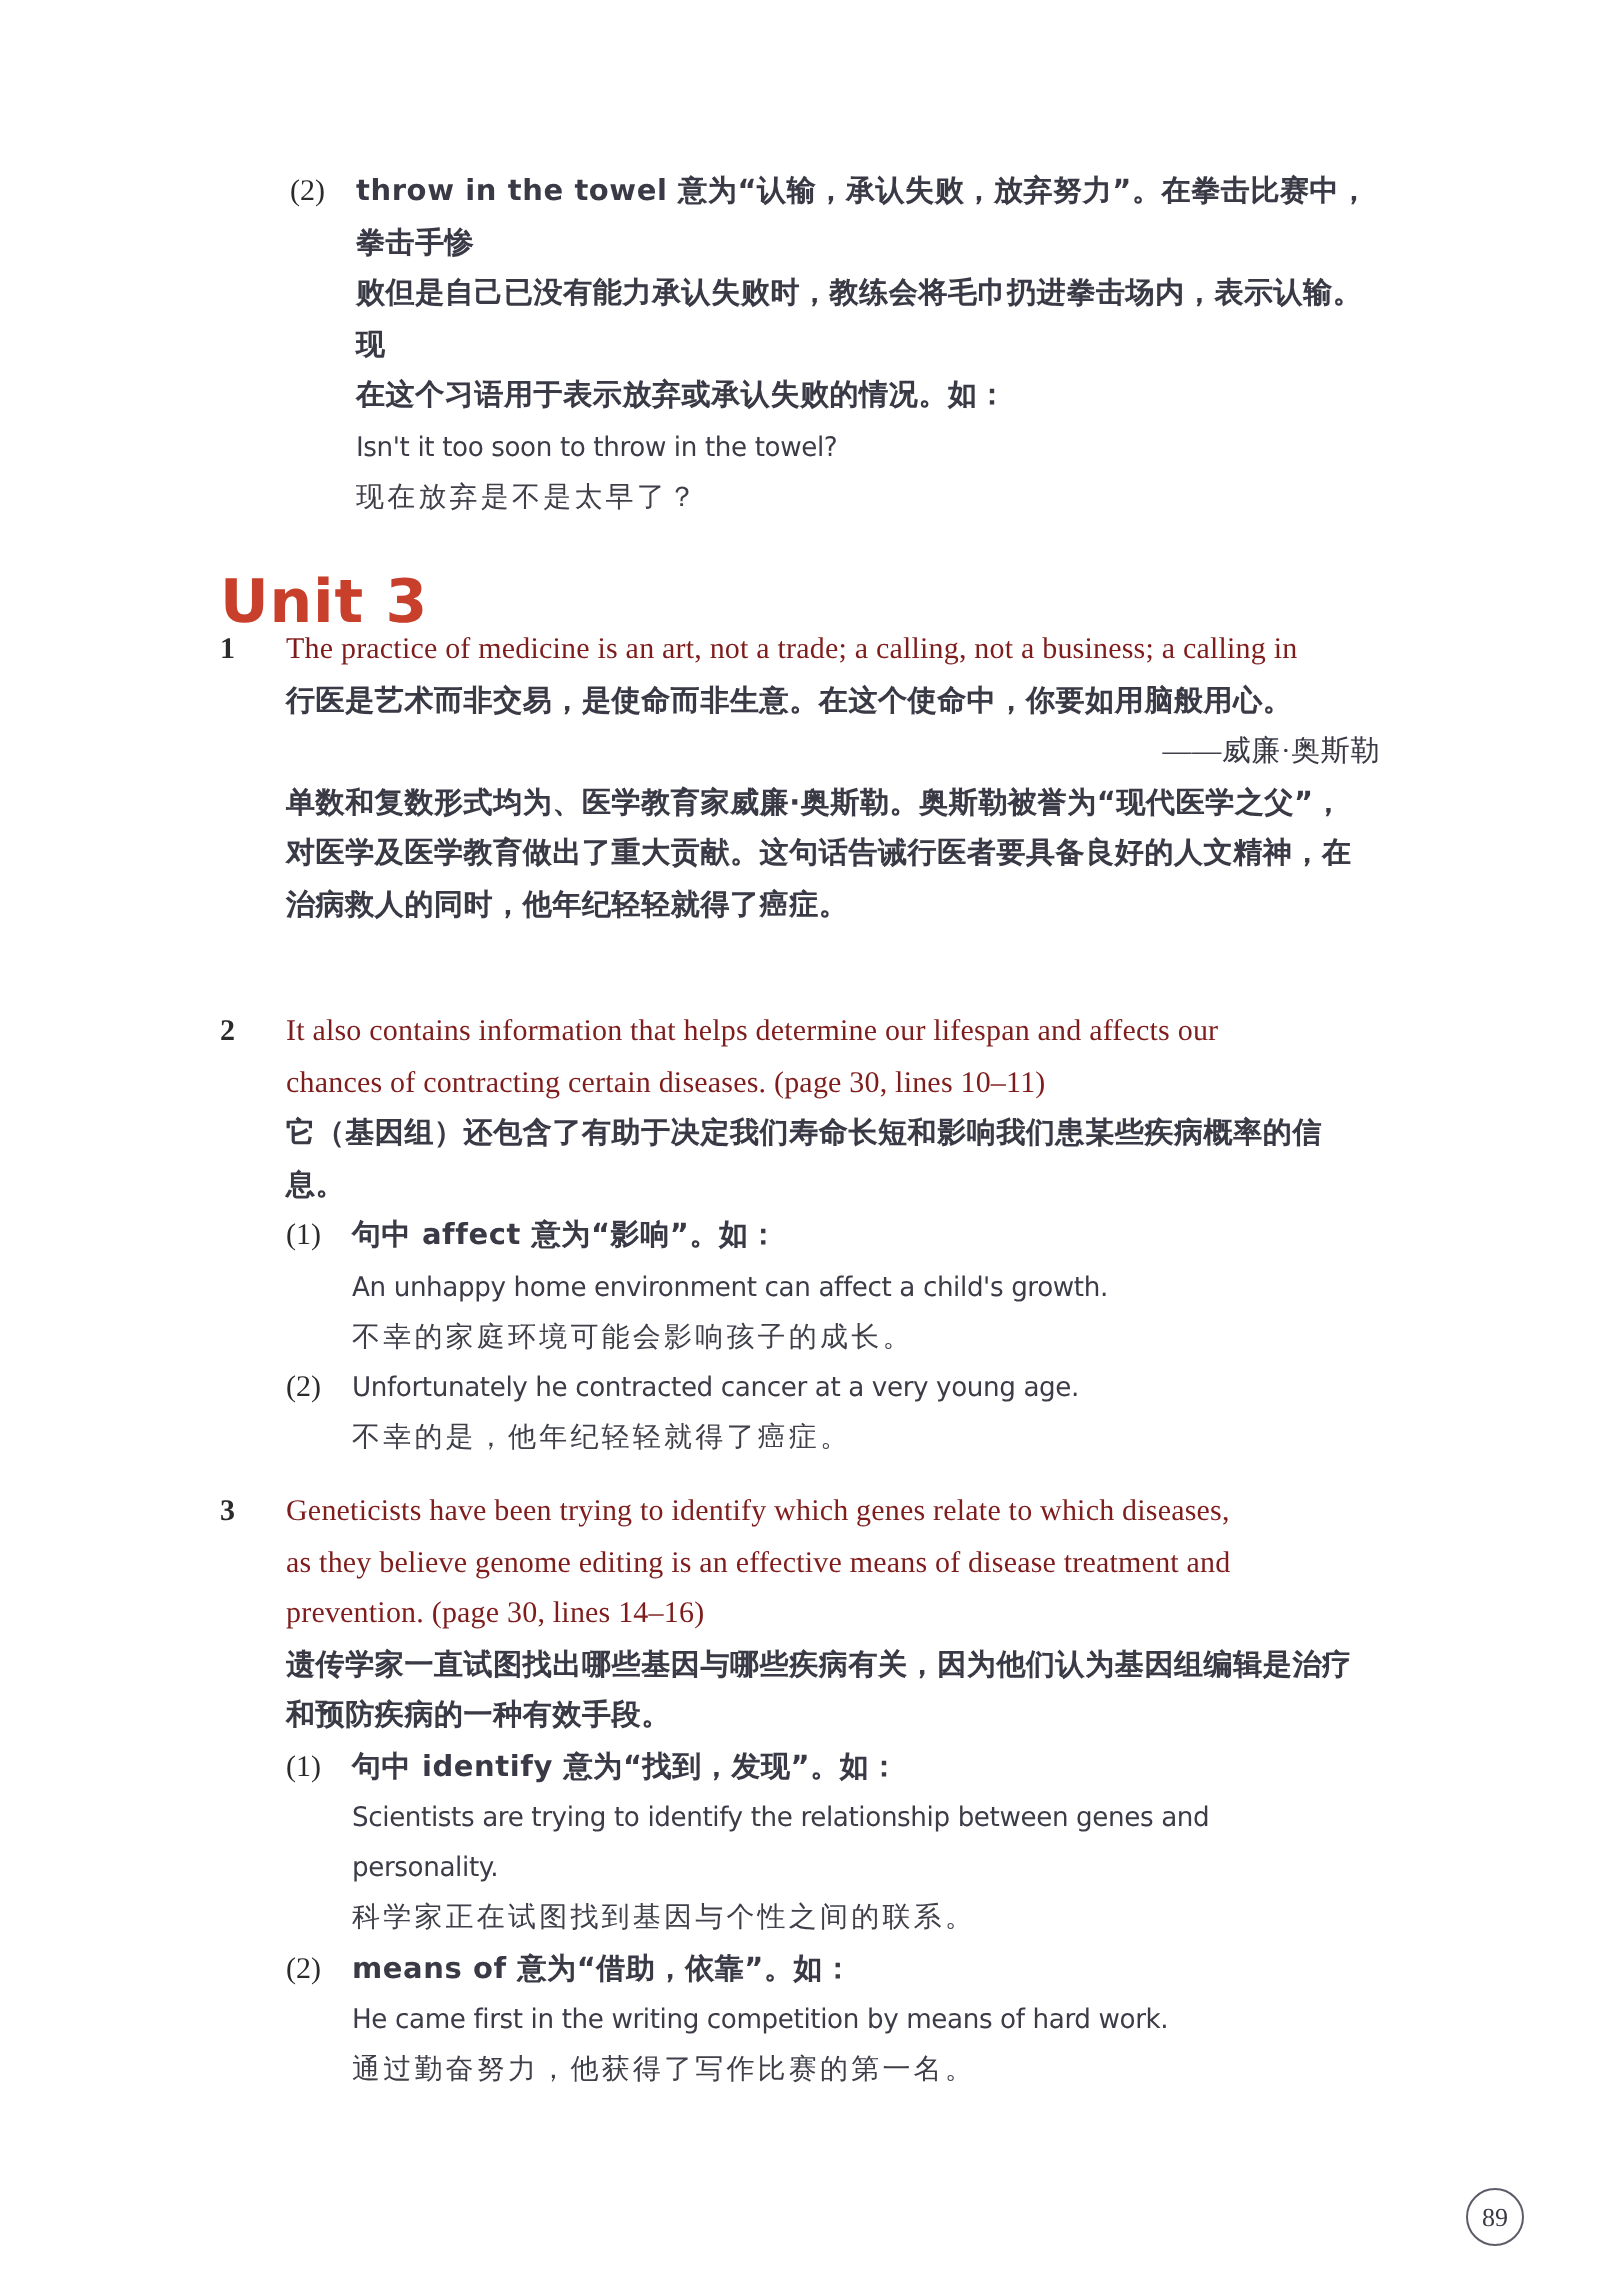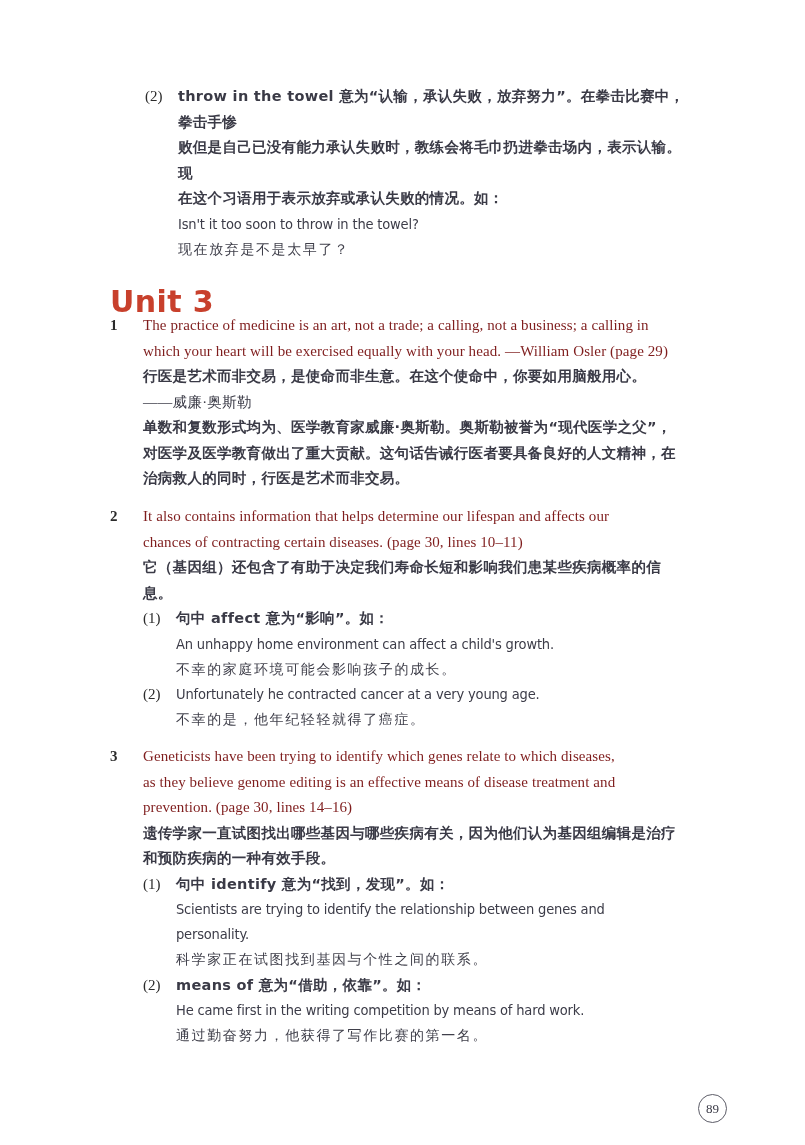--- a/index.html
+++ b/index.html
@@ -83,38 +83,39 @@
     color: #3f3f4a;
     letter-spacing: 1.6px;
   }
 
   .attrib {
     font-family: Liberation Serif, serif;
     font-size: 14.5px;
     line-height: 25.5px;
     color: #3a3a46;
     letter-spacing: 0.3px;
+    text-align: right;
   }
 
   
   .unit-heading {
     position: absolute;
     left: 110px;
     top: 261px;
     font-family: "DejaVu Sans", "Liberation Sans", sans-serif;
     font-weight: bold;
     font-size: 30px;
     line-height: 34px;
     letter-spacing: 0.4px;
   }
 
   
   .folio {
     position: absolute;
-    left: 698px;
+    left: 733px;
     top: 1094px;
     width: 29px;
     height: 29px;
     border: 1.2px solid #5d5d68;
     border-radius: 50%;
     display: flex;
     align-items: center;
     justify-content: center;
     font-family: "Liberation Serif", serif;
     font-size: 13px;
@@ -136,26 +137,25 @@
       <div class="ex-zh">现在放弃是不是太早了？</div>
     </div>
   </div>
 
   <div class="unit-heading" style="color: rgb(200, 64, 44); margin-top: 24px;">Unit 3</div>
 
   <div class="block row" style="left:110px; top:313px; width:580px;">
     <div class="marker num">1</div>
     <div class="body">
       <div class="en">The practice of medicine is an art, not a trade; a calling, not a business; a calling in</div>
-      <div class="en">which your heart will be exercised equally with your head. —William Osler (page 29)</div>
       <div class="zh">行医是艺术而非交易，是使命而非生意。在这个使命中，你要如用脑般用心。</div>
       <div class="attrib">——威廉·奥斯勒</div>
       <div class="zh">单数和复数形式均为、医学教育家威廉·奥斯勒。奥斯勒被誉为“现代医学之父”，</div>
       <div class="zh">对医学及医学教育做出了重大贡献。这句话告诫行医者要具备良好的人文精神，在</div>
-      <div class="zh">治病救人的同时，行医是艺术而非交易。</div>
+      <div class="zh">治病救人的同时，他年纪轻轻就得了癌症。</div>
     </div>
   </div>
 
   <div class="block row" style="left:110px; top:504px; width:580px;">
     <div class="marker num">2</div>
     <div class="body">
       <div class="en">It also contains information that helps determine our lifespan and affects our</div>
       <div class="en">chances of contracting certain diseases. (page 30, lines 10–11)</div>
       <div class="zh">它（基因组）还包含了有助于决定我们寿命长短和影响我们患某些疾病概率的信息。</div>
 

